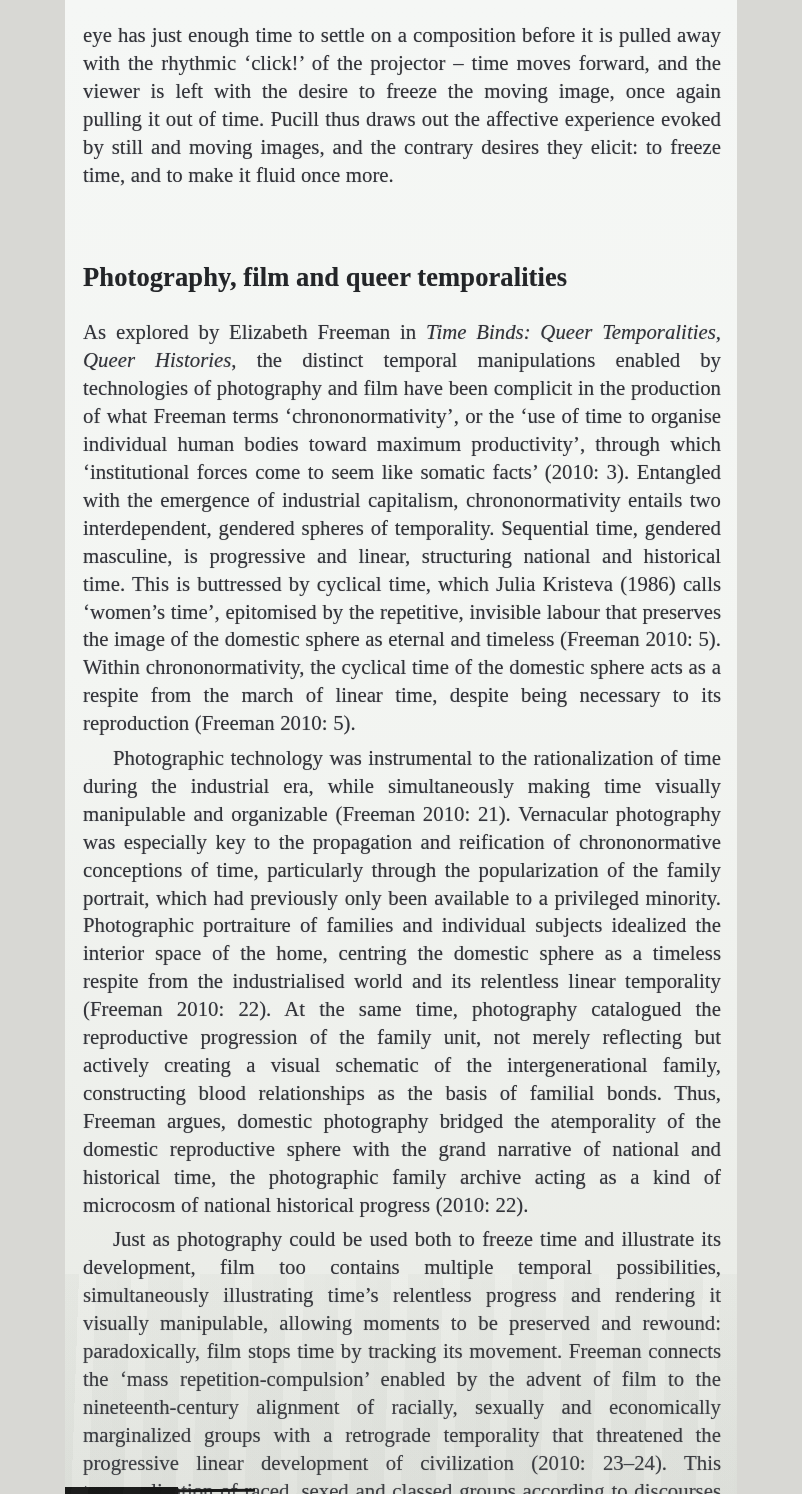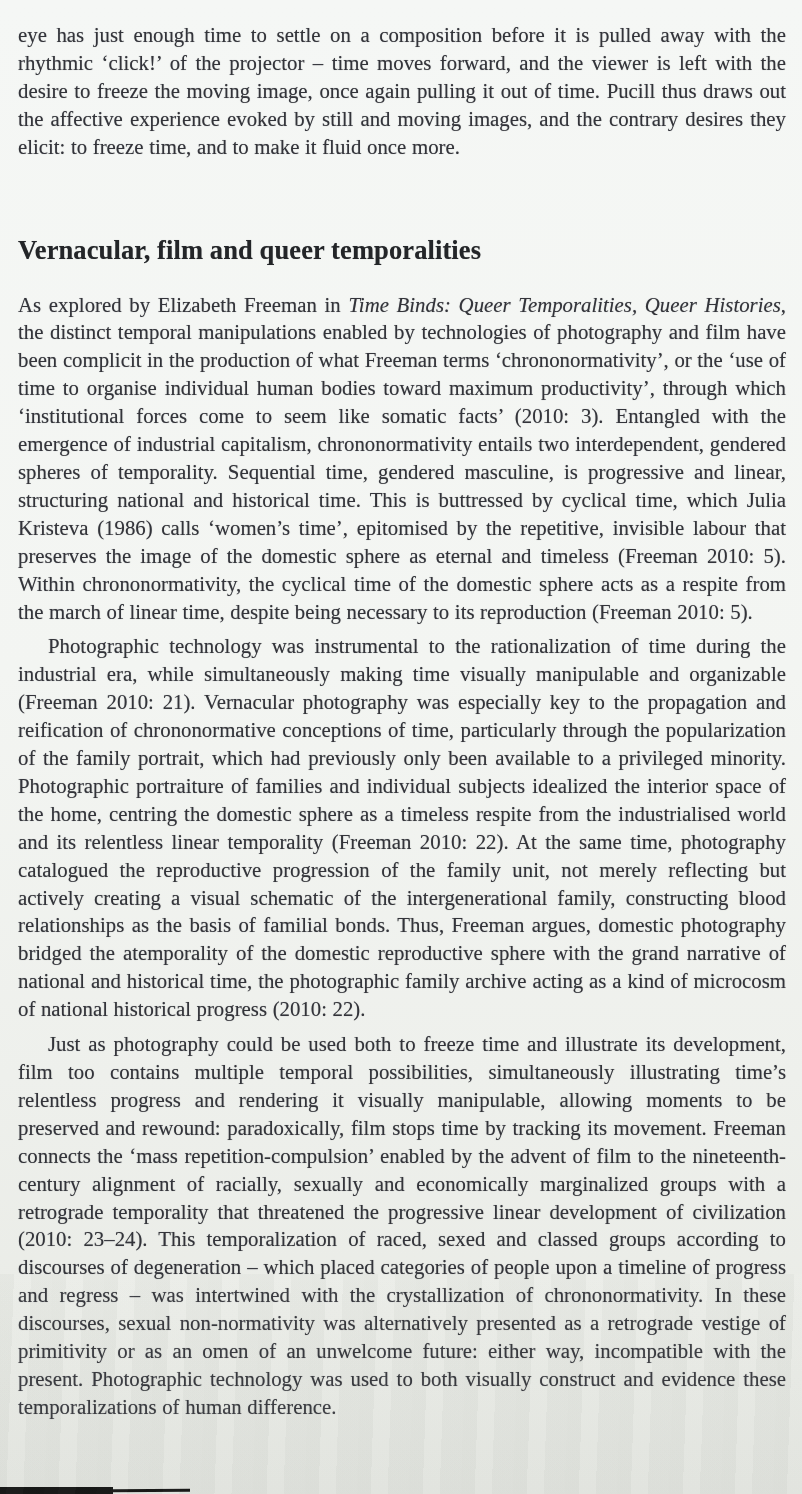--- a/index.html
+++ b/index.html
@@ -2,21 +2,21 @@
 <html lang="en" style="--page-top: #f5f7f5; --page-bottom: #e7e9e4; --text: #33343a; --heading: #232528; --bar: #0b0b0b;"><head>
 <meta charset="utf-8">
 <style>
   html, body {
     margin: 0;
     padding: 0;
     background: #d8d8d4;
   }
   .page {
     position: relative;
-    width: 802px;
+    width: 672px;
     height: 1494px;
     margin: 0 auto;
     box-sizing: border-box;
     overflow: hidden;
     padding: 21px 16px 0 18px;
     background: linear-gradient(180deg,
       var(--page-top, #f5f7f5) 0%,
       #f3f5f2 45%,
       #eef0ec 72%,
       #eaece7 88%,
@@ -77,21 +77,21 @@
     transform: rotate(-0.4deg);
   }
 </style>
 </head>
 <body>
 
 <div class="page">
 
   <p class="body-text"><span>eye has just enough time to settle on a composition before it is pulled away with the rhythmic ‘click!’ of the projector – time moves forward, and the viewer is left with the desire to freeze the moving image, once again pulling it out of time. Pucill thus draws out the affective experience evoked by still and moving images, and the contrary desires they elicit: to freeze time, and to make it fluid once more.</span></p>
 
-  <h2 class="heading">Vernacular, film and queer temporalities</h2>
+  <h2 class="heading">Photography, film and queer temporalities</h2>
 
   <div id="section-paragraphs">
       <p class="body-text"><span>As explored by Elizabeth Freeman in </span><span style="font-style: italic;">Time Binds: Queer Temporalities, Queer Histories</span><span>, the distinct temporal manipulations enabled by technologies of photography and film have been complicit in the production of what Freeman terms ‘chrononormativity’, or the ‘use of time to organise individual human bodies toward maximum productivity’, through which ‘institutional forces come to seem like somatic facts’ (2010: 3). Entangled with the emergence of industrial capitalism, chrononormativity entails two interdependent, gendered spheres of temporality. Sequential time, gendered masculine, is progressive and linear, structuring national and historical time. This is buttressed by cyclical time, which Julia Kristeva (1986) calls ‘women’s time’, epitomised by the repetitive, invisible labour that preserves the image of the domestic sphere as eternal and timeless (Freeman 2010: 5). Within chrononormativity, the cyclical time of the domestic sphere acts as a respite from the march of linear time, despite being necessary to its reproduction (Freeman 2010: 5).</span></p>
       <p class="body-text indent"><span>Photographic technology was instrumental to the rationalization of time during the industrial era, while simultaneously making time visually manipulable and organizable (Freeman 2010: 21). Vernacular photography was especially key to the propagation and reification of chrononormative conceptions of time, particularly through the popularization of the family portrait, which had previously only been available to a privileged minority. Photographic portraiture of families and individual subjects idealized the interior space of the home, centring the domestic sphere as a timeless respite from the industrialised world and its relentless linear temporality (Freeman 2010: 22). At the same time, photography catalogued the reproductive progression of the family unit, not merely reflecting but actively creating a visual schematic of the intergenerational family, constructing blood relationships as the basis of familial bonds. Thus, Freeman argues, domestic photography bridged the atemporality of the domestic reproductive sphere with the grand narrative of national and historical time, the photographic family archive acting as a kind of microcosm of national historical progress (2010: 22).</span></p>
       <p class="body-text indent"><span>Just as photography could be used both to freeze time and illustrate its development, film too contains multiple temporal possibilities, simultaneously illustrating time’s relentless progress and rendering it visually manipulable, allowing moments to be preserved and rewound: paradoxically, film stops time by tracking its movement. Freeman connects the ‘mass repetition-compulsion’ enabled by the advent of film to the nineteenth-century alignment of racially, sexually and economically marginalized groups with a retrograde temporality that threatened the progressive linear development of civilization (2010: 23–24). This temporalization of raced, sexed and classed groups according to discourses of degeneration – which placed categories of people upon a timeline of progress and regress – was intertwined with the crystallization of chrononormativity. In these discourses, sexual non-normativity was alternatively presented as a retrograde vestige of primitivity or as an omen of an unwelcome future: either way, incompatible with the present. Photographic technology was used to both visually construct and evidence these temporalizations of human difference.</span></p>
     </div>
 
   <div class="redaction-bar">
     <span class="bar-thick"></span>
     <span class="bar-thin"></span>

